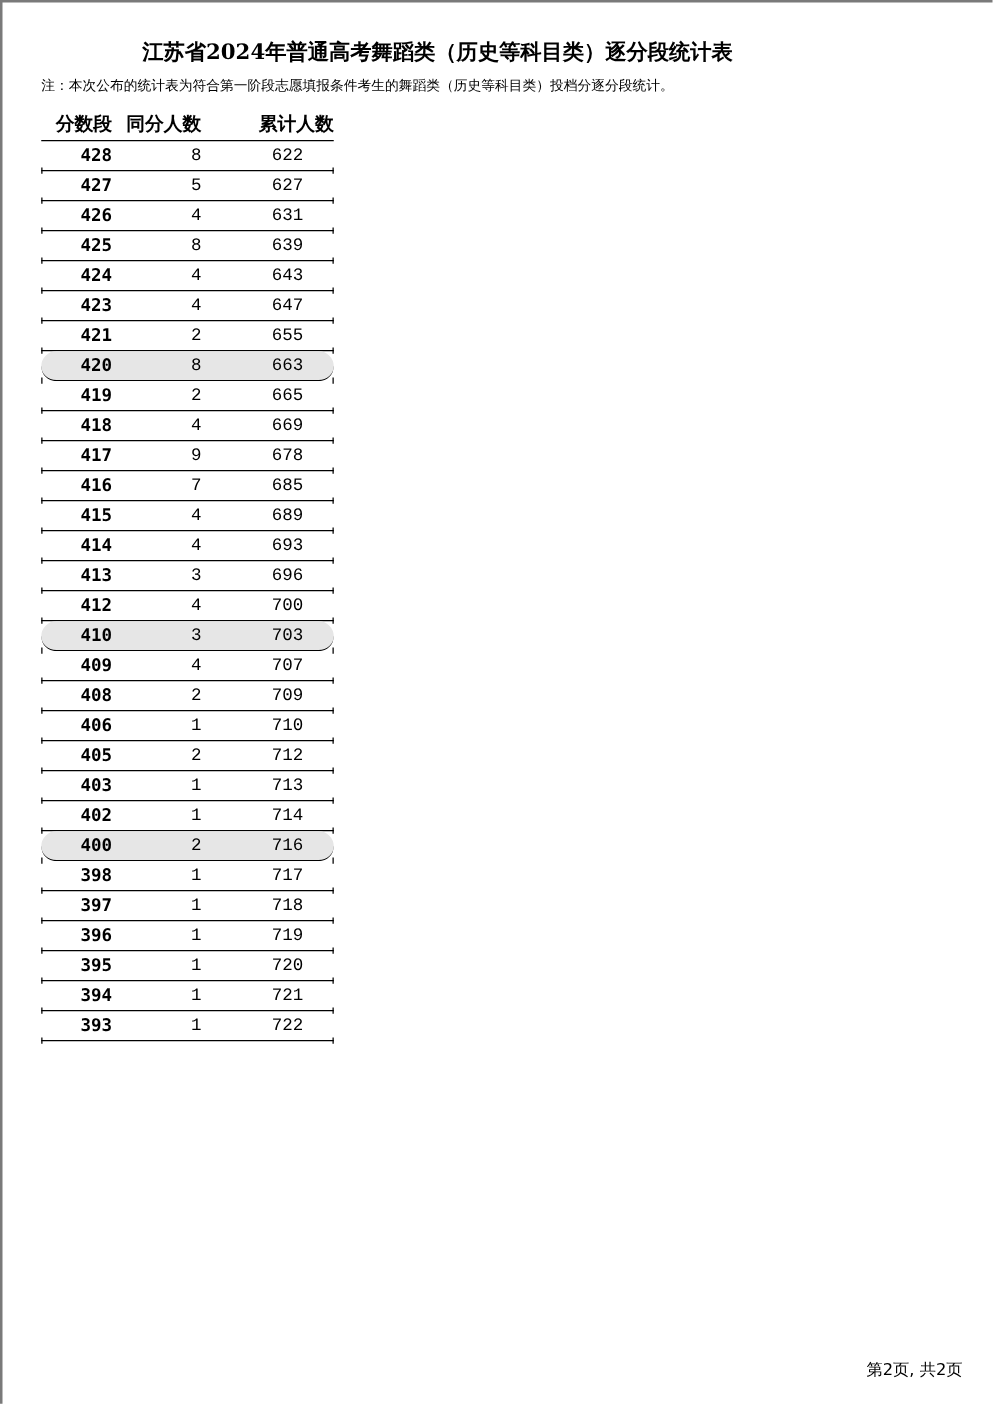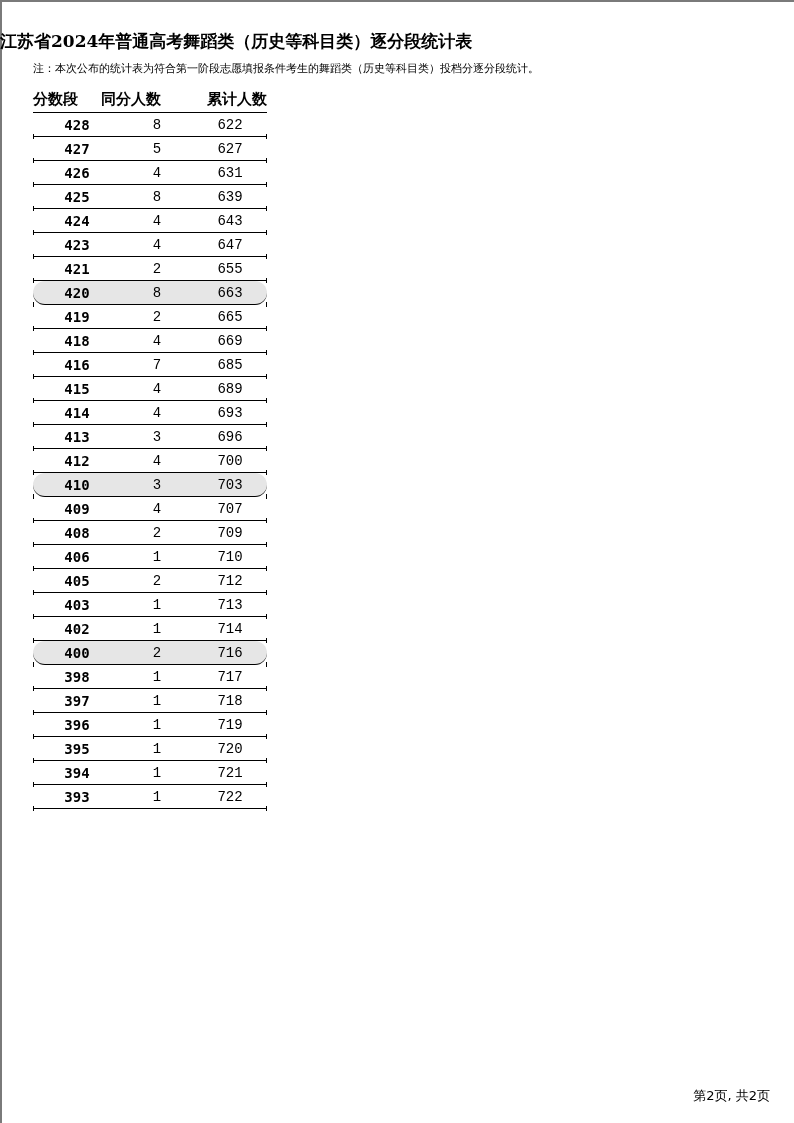--- a/index.html
+++ b/index.html
@@ -19,21 +19,21 @@
       position: absolute; left: 0; top: 0; width: 794px; height: 2px;
       background: #7a7a7a;
     }
     .page-border-left {
       position: absolute; left: 0; top: 0; width: 2px; height: 1123px;
       background: #7a7a7a;
     }
     .title {
       position: absolute;
       left: 0; top: 30px; width: 700px;
-      text-align: left;
+      text-align: center;
       font-family: "DejaVu Serif", serif;
       font-size: 17px;
       font-weight: bold;
       letter-spacing: 0px;
     }
     .note {
       position: absolute;
       left: 33px; top: 61px;
       font-size: 11px;
       white-space: nowrap;
@@ -44,21 +44,21 @@
       width: 234px;
     }
     .thead {
       display: flex;
       height: 26px;
       align-items: center;
       border-bottom: 1.5px solid #000;
       font-size: 15px;
       font-weight: bold;
     }
-    .th { text-align: left; white-space: nowrap; }
+    .th { text-align: center; white-space: nowrap; }
     .c1 { width: 88px; padding-left: 0px; }
     .c2 { width: 72px; }
     .c3 { width: 74px; margin-left: 46px; }
     .row {
       position: relative;
       display: flex;
       height: 23px;
       align-items: center;
       border-bottom: 1px solid #000;
       font-size: 14px;
@@ -155,20 +155,25 @@
         <div class="cell score">419</div>
         <div class="cell same">2</div>
         <div class="cell cum">665</div>
       </div>
       <div class="row">
         <div class="cell score">418</div>
         <div class="cell same">4</div>
         <div class="cell cum">669</div>
       </div>
       <div class="row">
+        <div class="cell score">417</div>
+        <div class="cell same">9</div>
+        <div class="cell cum">678</div>
+      </div>
+      <div class="row">
         <div class="cell score">416</div>
         <div class="cell same">7</div>
         <div class="cell cum">685</div>
       </div>
       <div class="row">
         <div class="cell score">415</div>
         <div class="cell same">4</div>
         <div class="cell cum">689</div>
       </div>
       <div class="row">

